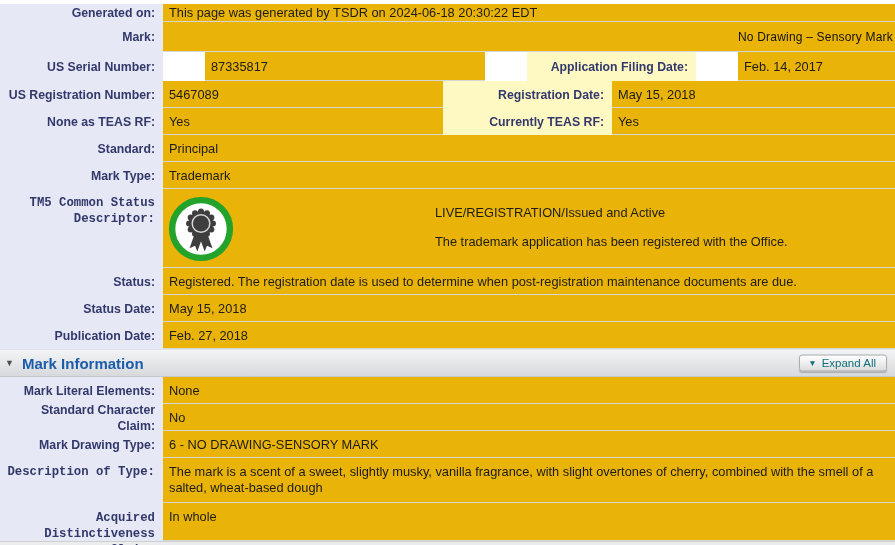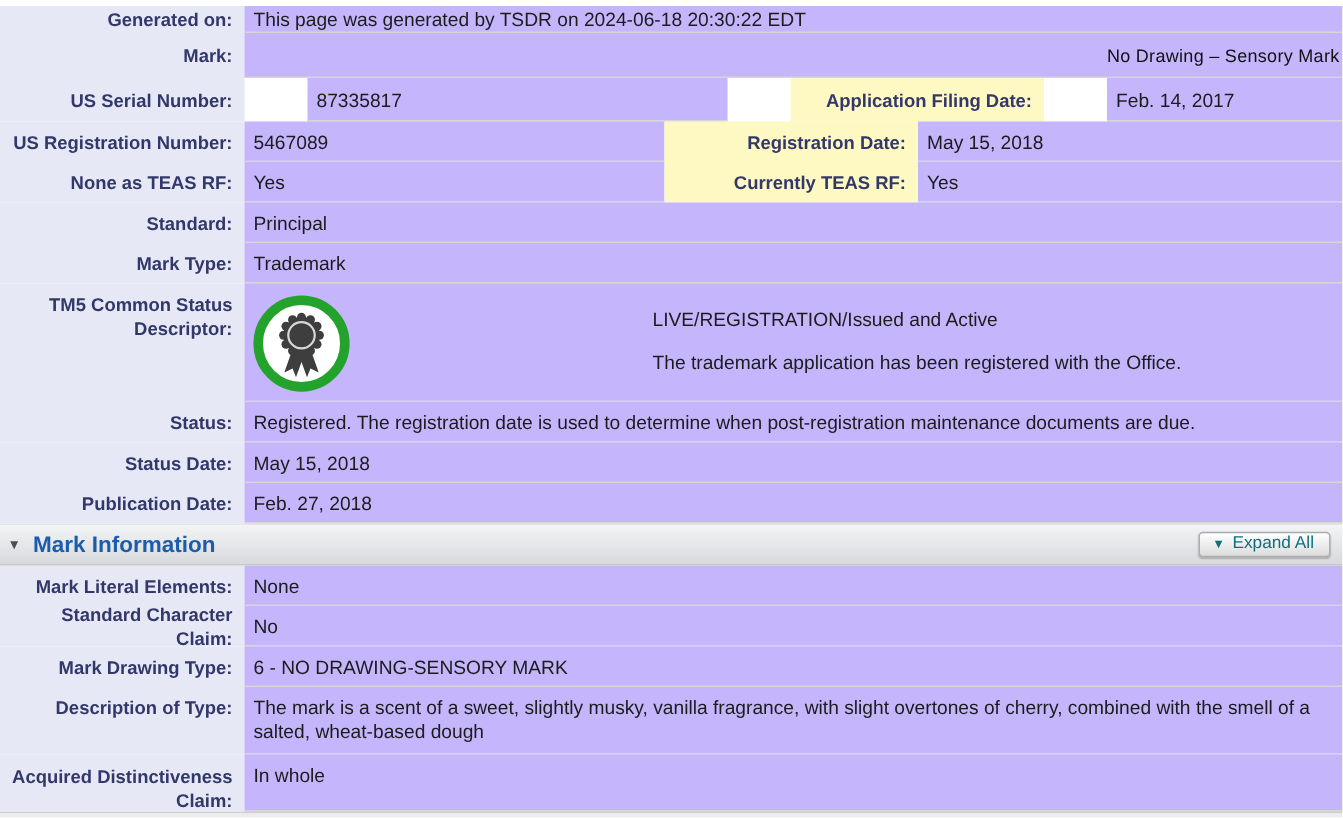--- a/index.html
+++ b/index.html
@@ -19,26 +19,26 @@
     display:flex;align-items:center;justify-content:flex-end;
     line-height:16px;
   }
   .lbl2{
     width:169px;min-width:169px;box-sizing:border-box;
     background:#fef9c3;color:#33386b;font-weight:bold;font-size:12.3px;
     text-align:right;padding:0 8px 0 4px;
     display:flex;align-items:center;justify-content:flex-end;
     line-height:16px;
   }
-  .top .lbl{align-items:flex-start;padding-top:6px;}
+  .top .lbl{align-items:flex-start;padding-top:6px;font-family:Liberation Mono, monospace;}
 
   
   .val{
     flex:1;box-sizing:border-box;border-bottom:1px solid #d6d6d6;
-    padding-left:6px;display:flex;align-items:center;background:#c4b5fd;
+    padding-left:6px;display:flex;align-items:center;background:#eab308;
   }
   .val1{flex:0 0 280px;}
 
   
   .r-gen{height:18px;}
   .r-mark{height:30px;}
   .r-serial{height:29px;gap:42px;}
   .r-27{height:27px;}
   .r-tm5{height:79px;}
   .r-desc{height:45px;}

